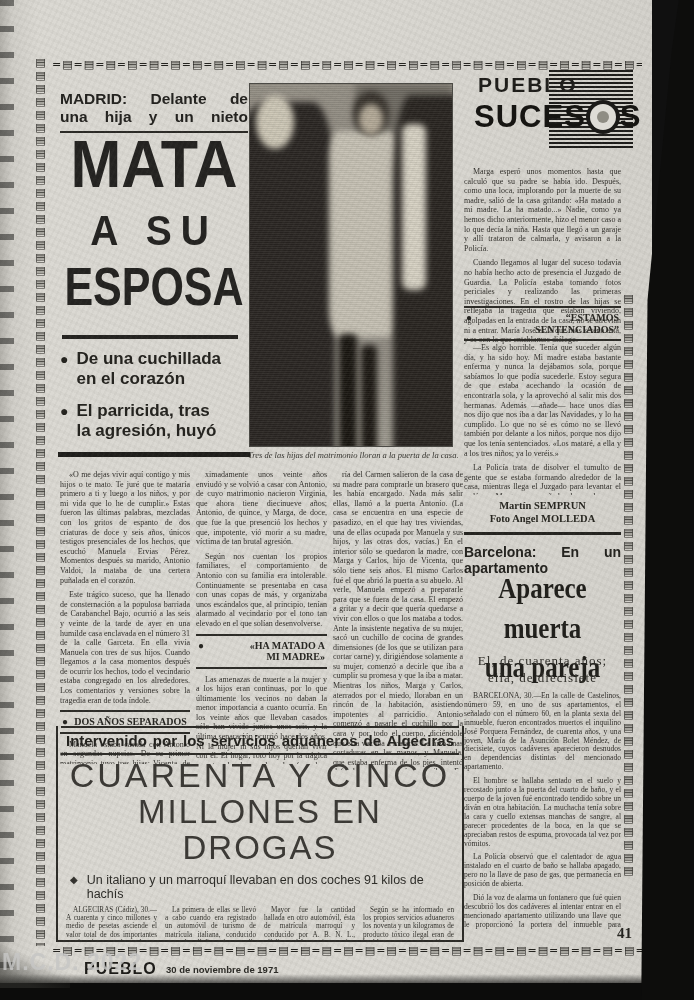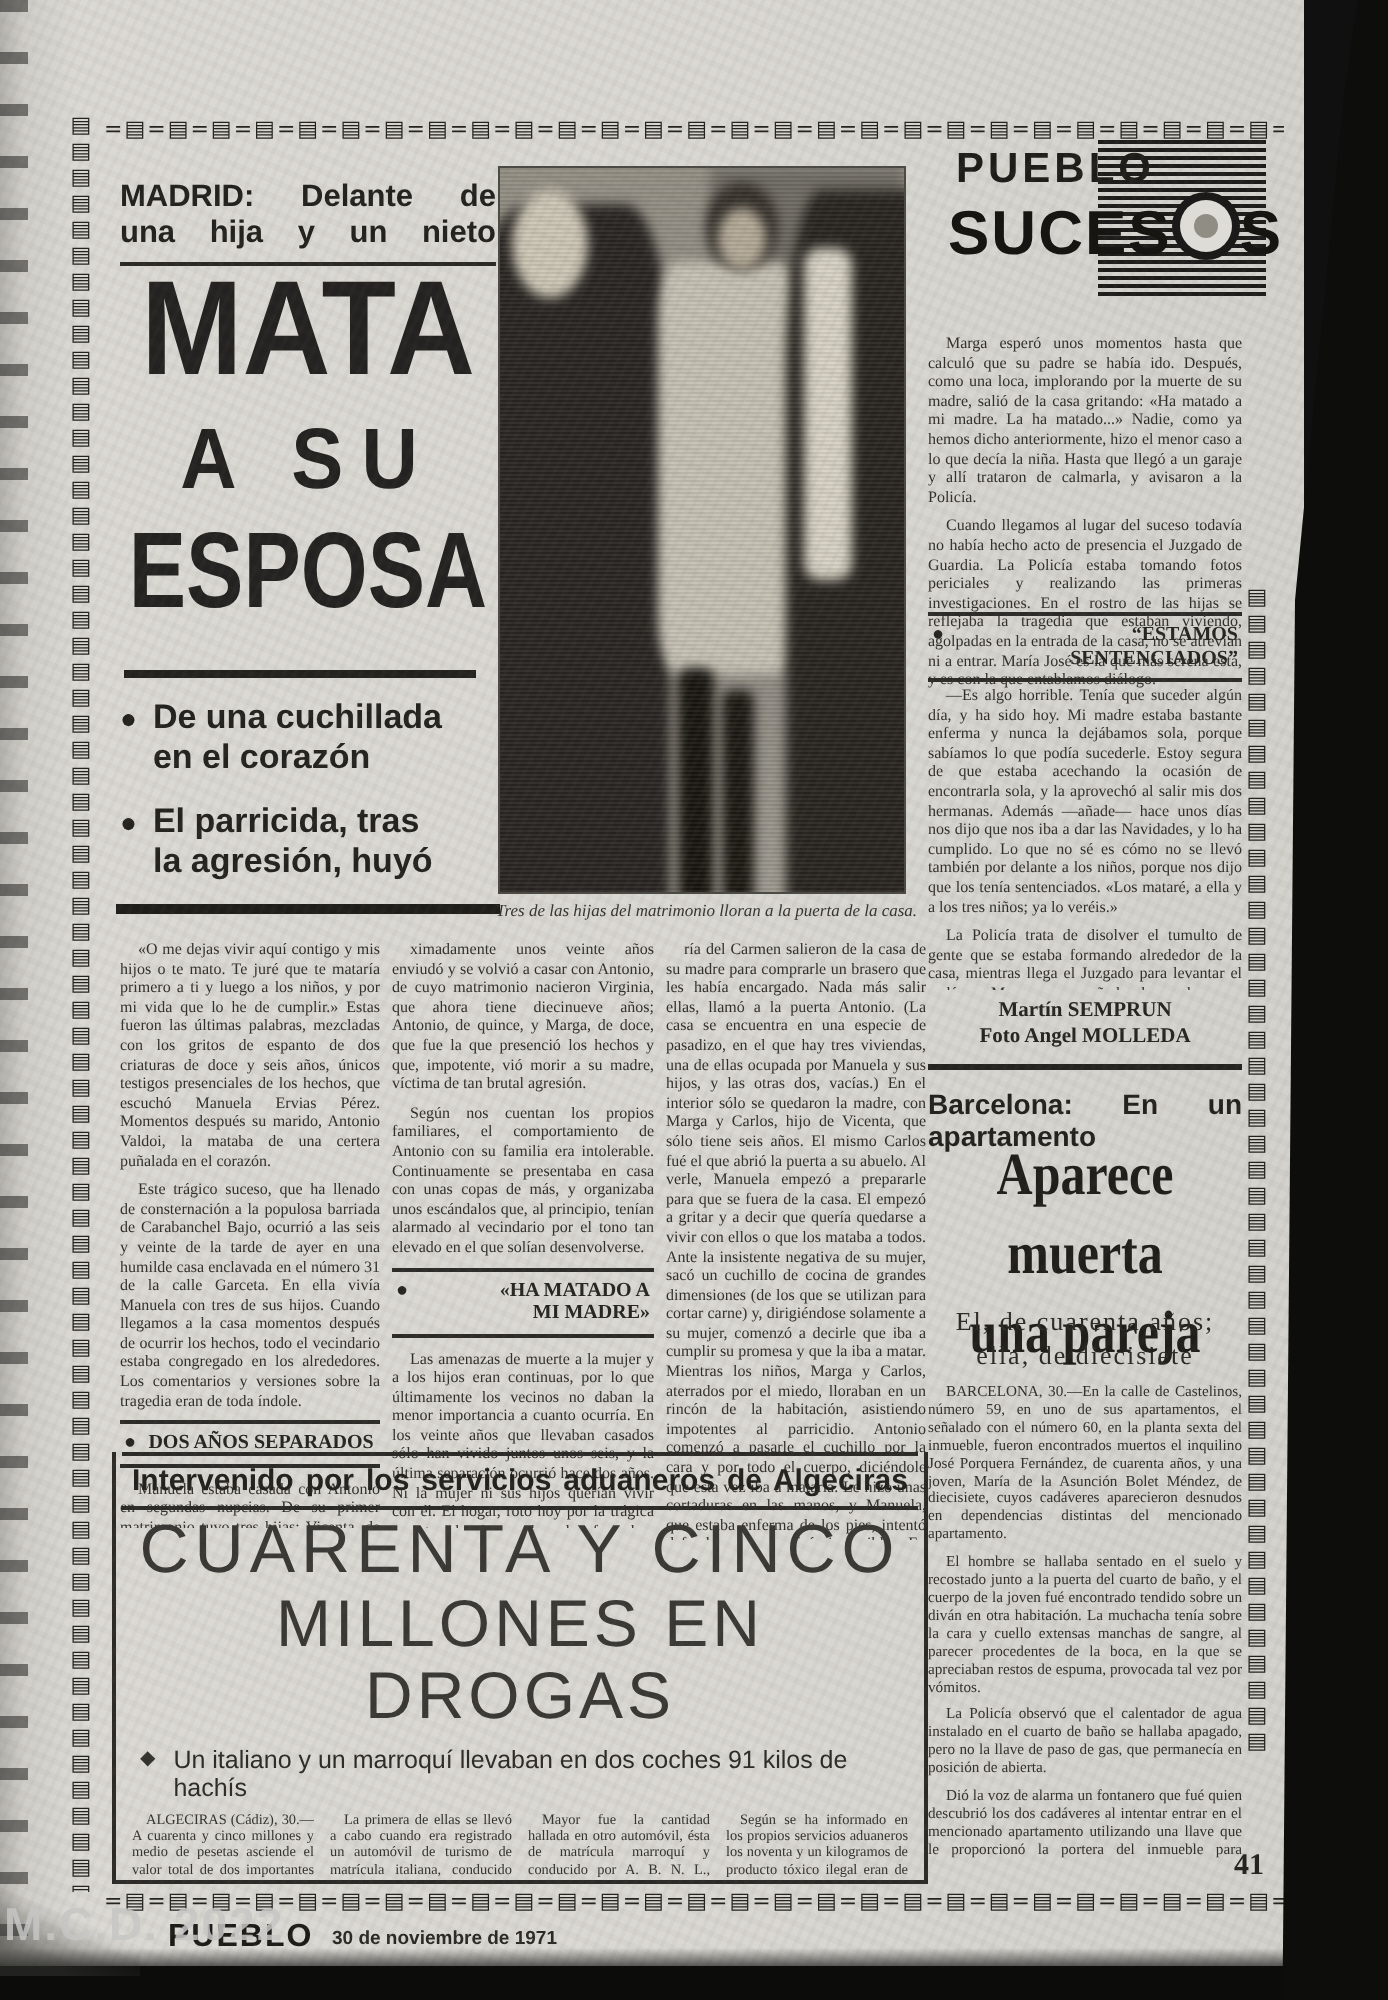--- a/index.html
+++ b/index.html
@@ -57,21 +57,21 @@
   .subhead{margin:5px 0 6px;border-top:2px solid #2c2b27;border-bottom:2px solid #2c2b27;
     padding:4px 2px;font:bold 10px/11.5px "Liberation Serif",serif;color:#262521;display:flex;gap:5px;}
   .sh-dot{font-size:10px;}
   .sh-text{flex:1;white-space:pre-line;}
   .sh-center{text-align:center;}
   .sh-right{text-align:right;}
   
   .logo-pueblo{left:478px;top:74px;font:bold 21px/22px "Liberation Sans",sans-serif;color:#1d1c19;letter-spacing:2px;}
   .logo-stripes{left:549px;top:70px;width:84px;height:78px;
     background:repeating-linear-gradient(180deg,#1d1c1a 0 2px,#d5d3cd 2px 4px);}
-  .logo-sucesos{left:474px;top:100px;display:flex;align-items:flex-start;
+  .logo-sucesos{left:474px;top:100px;display:flex;align-items:center;
     font:bold 31px/34px "Liberation Sans",sans-serif;color:#161512;letter-spacing:1px;z-index:6;}
   .logo-o{display:inline-block;width:26px;height:26px;border-radius:50%;background:#dedcd6;
     box-shadow:0 0 0 4px #1b1a18;margin:0 4px;position:relative;}
   .logo-o::after{content:"";position:absolute;inset:7px;border-radius:50%;background:#8f8d84;}
   .suc-col{left:464px;top:167px;width:157px;}
   .suc-head{left:464px;top:301px;width:157px;}
   .suc-col2{left:464px;top:343px;width:157px;height:152px;overflow:hidden;}
   .byline{left:464px;top:499px;width:157px;text-align:center;
     font:bold 10.5px/13px "Liberation Serif",serif;color:#26251f;white-space:pre-line;}
   .rule-thick{left:464px;top:532px;width:157px;height:3px;background:#24231f;}

